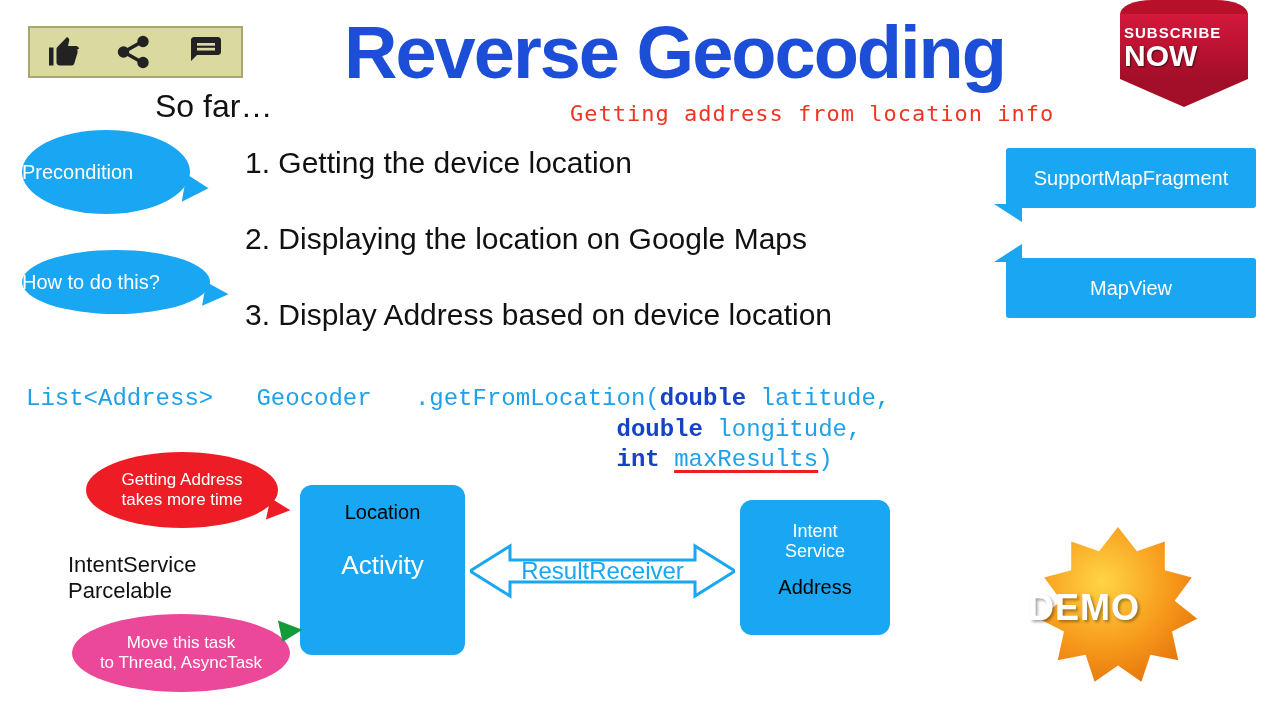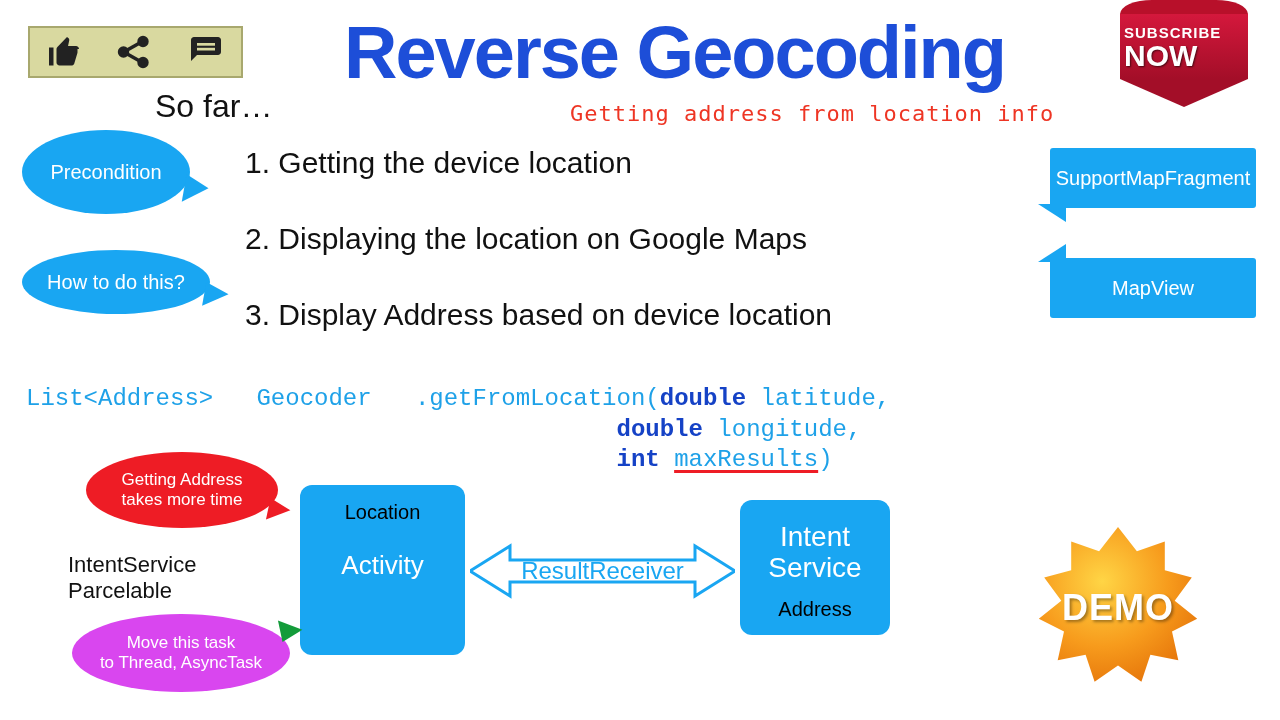--- a/index.html
+++ b/index.html
@@ -76,21 +76,21 @@
   .sub-tail-wrap{position:relative;height:28px;}
   .sub-tail-l,.sub-tail-r{position:absolute;top:0;width:64px;height:28px;background:#a30e28;}
   .sub-tail-l{left:0;clip-path:polygon(0 0,100% 0,100% 100%);}
   .sub-tail-r{right:0;clip-path:polygon(0 0,100% 0,0 100%);}
 
   
   .bubble {
     position: absolute;
     background: #19a6f2;
     color: #fff;
-    display: flex; align-items:center; justify-content:center;
+    display: flex; align-items:center; justify-content:flex-start;
     font-family: "Helvetica Neue", sans-serif;
   }
   .ellipse { border-radius: 50%; }
   .precond {
     top: 130px; left: 22px;
     width: 168px; height: 84px;
     font-size: 20px;
   }
   .precond::after{
     content:""; position:absolute; right:-18px; bottom:10px;
@@ -121,21 +121,21 @@
     font-family: "Gill Sans","Helvetica",sans-serif;
     font-size: 30px;
     color: #111;
     line-height: 1.0;
   }
   .steps div { margin-bottom: 46px; }
 
   
   .rcall {
     position:absolute; right:24px;
-    width:206px; height:60px;
+    width:250px; height:60px;
     background:#19a6f2; color:#fff;
     display:flex;align-items:center;justify-content:center;
     font-size:20px;
     border-radius:3px;
   }
   .rcall.smf{ top:148px; }
   .rcall.smf::after{
     content:"";position:absolute;left:-12px;bottom:-14px;
     width:0;height:0;
     border-right:28px solid #19a6f2;
@@ -167,21 +167,21 @@
   .box{
     position:absolute;
     background:#19a6f2;color:#fff;
     text-align:center;border-radius:12px;
     font-family:"Gill Sans","Helvetica",sans-serif;
   }
   .box.activity{ top:485px; left:300px; width:165px; height:170px; }
   .box.activity .l1{ color:#000; font-size:20px; padding-top:16px;}
   .box.activity .l2{ font-size:26px; padding-top:26px;}
   .box.intent{ top:500px; left:740px; width:150px; height:135px; }
-  .box.intent .l1{ font-size:28px; padding-top:22px; line-height:1.1;}
+  .box.intent .l1{ font-size:18px; padding-top:22px; line-height:1.1;}
   .box.intent .l2{ color:#000; font-size:20px; padding-top:14px;}
 
   .arrow{
     position:absolute;
     top:542px; left:470px;
     width:265px; height:58px;
     display:flex;align-items:center;justify-content:center;
     color:#19a6f2; font-size:24px;
   }
   .arrow svg{position:absolute;inset:0;}
@@ -194,21 +194,21 @@
     font-family:"Helvetica Neue",sans-serif;font-size:17px;
     line-height:1.15;
   }
   .sp.red{ top:452px; left:86px; width:192px; height:76px; background:#ee1c25; border-radius:50%; }
   .sp.red::after{
     content:"";position:absolute;right:-12px;bottom:6px;
     width:0;height:0;border-left:22px solid #ee1c25;
     border-top:8px solid transparent;border-bottom:14px solid transparent;
     transform:rotate(12deg);
   }
-  .sp.green{ top:614px; left:72px; width:218px; height:78px; background:#d946ef; border-radius:50%; }
+  .sp.green{ top:614px; left:72px; width:218px; height:78px; background:#ec4899; border-radius:50%; }
   .sp.green::after{
     content:"";position:absolute;right:-12px;top:4px;
     width:0;height:0;border-left:22px solid #139b3a;
     border-top:14px solid transparent;border-bottom:8px solid transparent;
     transform:rotate(-12deg);
   }
 
   .leftlabels{
     position:absolute; top:552px; left:68px;
     font-family:"Gill Sans","Helvetica",sans-serif;
@@ -217,21 +217,21 @@
   }
 
   
   .demo{
     position:absolute;
     bottom:22px; right:72px;
     width:180px; height:180px;
   }
   .demo .burst{
     position:absolute;inset:0;
-    display:flex;align-items:center;justify-content:center;
+    display:flex;align-items:center;
   }
   .demo .burst svg{position:absolute;inset:0;}
   .demo .txt{
     position:relative;z-index:2;
     font-family:"Arial Black",sans-serif;
     font-size:36px;font-weight:900;color:#fff;
     text-shadow:2px 2px 3px rgba(0,0,0,.35);
     letter-spacing:1px;
   }
 </style>

